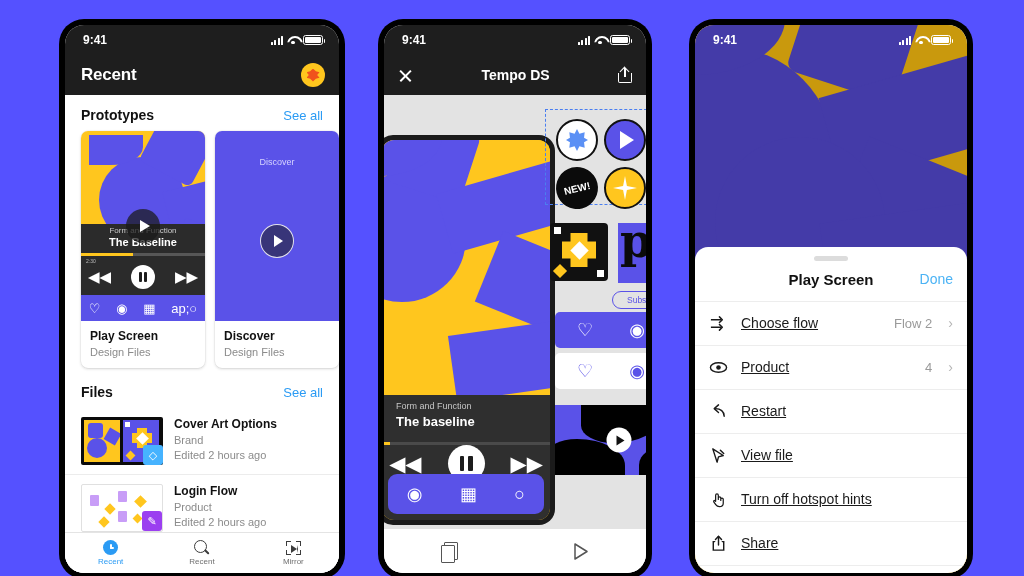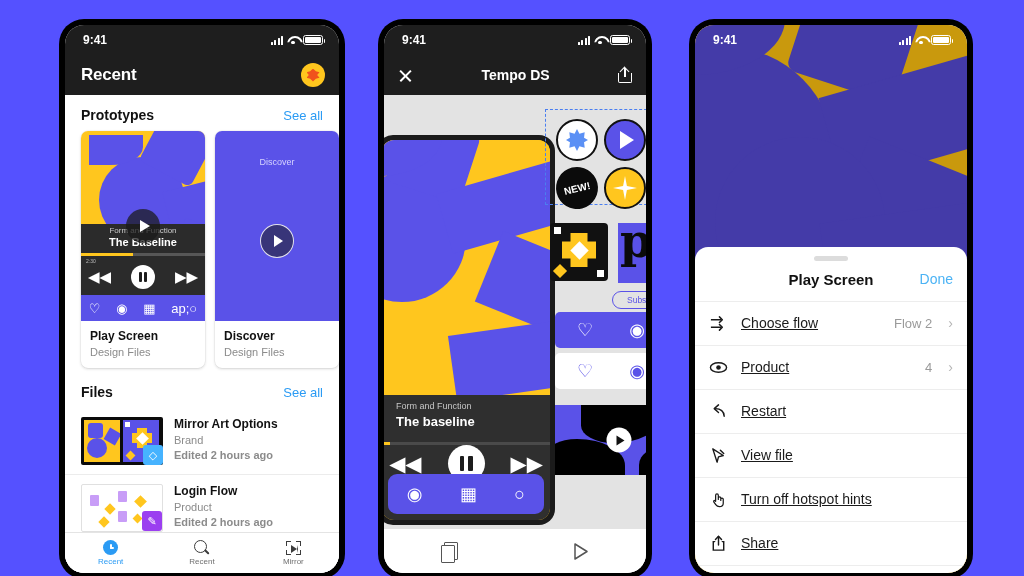--- a/index.html
+++ b/index.html
@@ -141,21 +141,21 @@
     font-size:6px;padding:2px 9px;border-radius:8px;}
 
   
   .file-row { display:flex;gap:11px;padding:9px 16px;align-items:flex-start;
     border-bottom:1px solid #ececec;}
   .file-thumb { width:82px;height:48px;flex:none;position:relative;overflow:hidden;border-radius:2px;}
   .file-badge { position:absolute;right:0;bottom:0;width:20px;height:20px;border-radius:3px;
     display:flex;align-items:center;justify-content:center;color:#fff;font-size:11px;}
   .file-info .n { font-size:12px;font-weight:bold;color:#111;}
   .file-info .m { font-size:11px;color:#8b8b8b;margin-top:3px;}
-  .file-info .e { font-size:11px;color:#8b8b8b;margin-top:3px;font-weight:bold;}
+  .file-info .e { font-size:11px;color:#8b8b8b;margin-top:3px;}
 
   .tabbar { position:absolute;left:0;right:0;bottom:0;height:41px;background:#fff;
     border-top:1px solid #e4e4e4;display:flex;}
   .tab { flex:1;display:flex;flex-direction:column;align-items:center;justify-content:center;gap:2px;}
   .tab .lbl { font-size:8px;color:#6f6f6f;}
   .tab.active .lbl { color:#2b9bf4;}
   .clock-ico{width:15px;height:15px;border-radius:50%;background:#2b9bf4;position:relative;}
   .clock-ico::before{content:"";position:absolute;left:7px;top:3.5px;width:1.4px;height:5px;background:#fff;border-radius:1px;}
   .clock-ico::after{content:"";position:absolute;left:7px;top:7.2px;width:4px;height:1.4px;background:#fff;border-radius:1px;}
   .search-ico{width:15px;height:15px;position:relative;}
@@ -384,21 +384,21 @@
             <div style="position:absolute;left:42px;top:3px;width:36px;height:42px;background:#5A52E8;overflow:hidden">
               <div style="position:absolute;left:9px;top:8px;width:20px;height:20px;background:#FFC61E;
                 clip-path:polygon(25% 0,75% 0,75% 25%,100% 25%,100% 75%,75% 75%,75% 100%,25% 100%,25% 75%,0 75%,0 25%,25% 25%)"></div>
               <div style="position:absolute;left:15px;top:14px;width:9px;height:9px;background:#fff;transform:rotate(45deg)"></div>
               <div style="position:absolute;left:2px;top:2px;width:5px;height:5px;background:#fff"></div>
               <div style="position:absolute;left:4px;bottom:3px;width:7px;height:7px;background:#FFC61E;transform:rotate(45deg)"></div>
             </div>
             <div class="file-badge" style="background:#46b3ff">◇</div>
           </div>
           <div class="file-info">
-            <div class="n">Mirror Art Options</div>
+            <div class="n">Cover Art Options</div>
             <div class="m">Brand</div>
             <div class="e">Edited 2 hours ago</div>
           </div>
         </div>
 
         <div class="file-row">
           <div class="file-thumb" style="background:#fff;border:1px solid #e0e0e0">
             <div style="position:absolute;left:8px;top:10px;width:9px;height:11px;background:#c89df7;border-radius:1px"></div>
             <div style="position:absolute;left:36px;top:6px;width:9px;height:11px;background:#c89df7;border-radius:1px"></div>
             <div style="position:absolute;left:36px;top:26px;width:9px;height:11px;background:#c89df7;border-radius:1px"></div>

